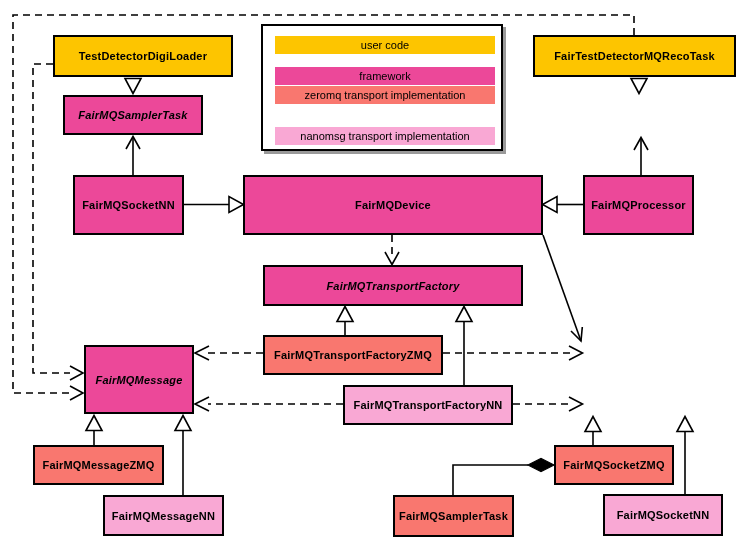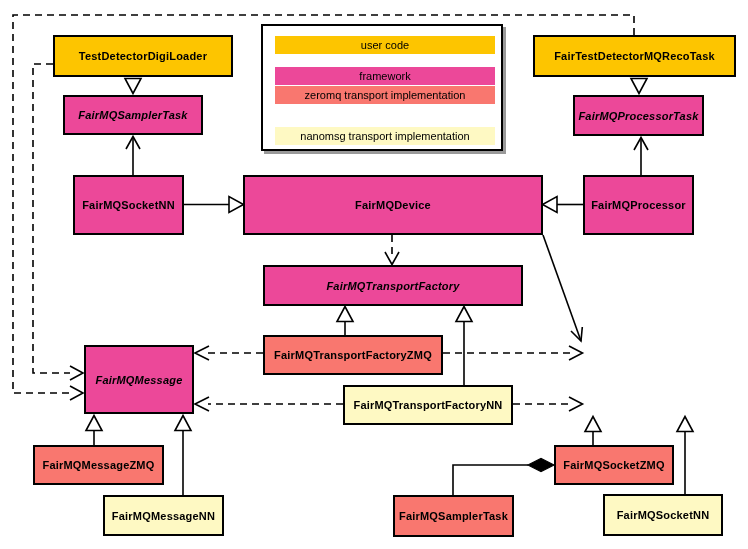--- a/index.html
+++ b/index.html
@@ -10,21 +10,21 @@
   .node{
     position:absolute;box-sizing:border-box;border:2px solid #000;
     display:flex;align-items:center;justify-content:center;text-align:center;
     font-size:11px;font-weight:bold;color:#000;letter-spacing:.2px;z-index:1;
     padding:16px 3px;
   }
   .abstract{font-style:italic;}
   .user{background:#FDC500;}
   .framework{background:#ec4899;}
   .zeromq{background:#F9776F;}
-  .nanomsg{background:#fef9c3;}
+  .nanomsg{background:#f9a8d4;}
   #legend{
     position:absolute;left:261px;top:24px;width:242px;height:127px;
     box-sizing:border-box;border:2px solid #000;background:#fff;
     box-shadow:3px 3px 0 #9a9a9a;z-index:1;
   }
   .legend-item{
     position:absolute;left:12px;width:220px;height:18px;
     display:flex;align-items:center;justify-content:center;
     font-size:11px;color:#000;
   }
@@ -151,21 +151,20 @@
     <div class="legend-item zeromq" style="top:60px">zeromq transport implementation</div>
     <div class="legend-item nanomsg" style="top:101px">nanomsg transport implementation</div>
   </div>
 
   <div class="node user" style="left:53px;top:35px;width:180px;height:42px">TestDetectorDigiLoader</div>
 
   <div class="node framework abstract" style="left:63px;top:95px;width:140px;height:40px">FairMQSamplerTask</div>
 
   <div class="node user" style="left:533px;top:35px;width:203px;height:42px">FairTestDetectorMQRecoTask</div>
 
-  <div class="node framework abstract" style="left:573px;top:95px;width:131px;height:41px">FairMQProcessorTask</div>
 
   <div class="node framework" style="left:73px;top:175px;width:111px;height:60px">FairMQSocketNN</div>
 
   <div class="node framework" style="left:243px;top:175px;width:300px;height:60px">FairMQDevice</div>
 
   <div class="node framework" style="left:583px;top:175px;width:111px;height:60px">FairMQProcessor</div>
 
   <div class="node framework abstract" style="left:263px;top:265px;width:260px;height:41px">FairMQTransportFactory</div>
 
   <div class="node zeromq" style="left:263px;top:335px;width:180px;height:40px">FairMQTransportFactoryZMQ</div>

